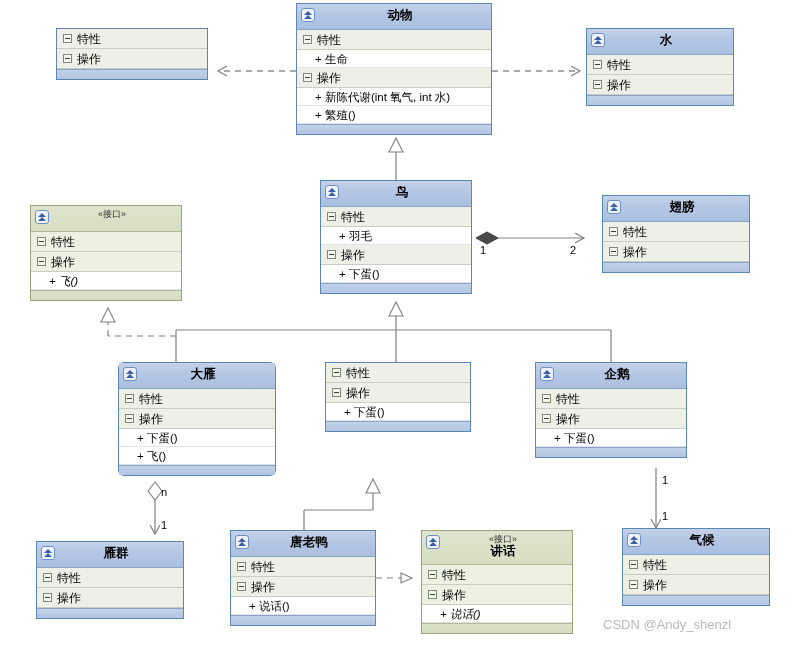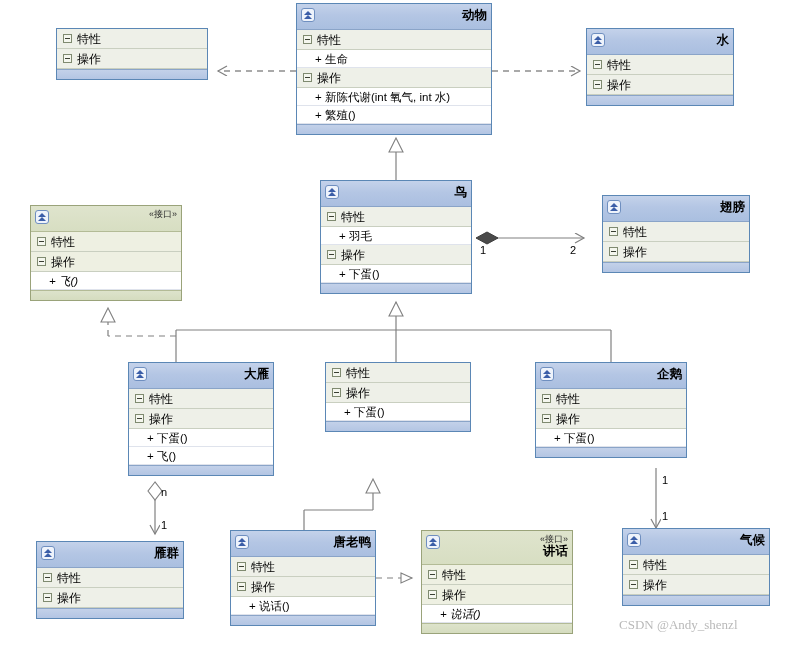--- a/index.html
+++ b/index.html
@@ -38,21 +38,21 @@
     border: 1px solid #9aa37a;
   }
 
   .box-header {
     box-sizing: border-box;
     position: relative;
     background: linear-gradient(to bottom, #c4d2ea 0%, #b4c6e4 45%, #aabfe0 100%);
     border-bottom: 1px solid #8aa4c8;
     padding: 4px 4px 5px 16px;
     min-height: 26px;
-    text-align: right;
+    text-align: center;
   }
   .iface .box-header {
     background: linear-gradient(to bottom, #dfe4cd 0%, #d7dec2 100%);
     border-bottom: 1px solid #b3bb96;
   }
   .stereo {
     display: block;
     font-size: 9px;
     line-height: 10px;
     color: #2b2b2b;
@@ -329,21 +329,21 @@
     </div>
     <div class="section-row">
       <span class="minus-box"></span><span class="section-label">特性</span>
     </div>
     <div class="section-row">
       <span class="minus-box"></span><span class="section-label">操作</span>
     </div>
     <div class="box-footer"></div>
   </div>
 
-  <div class="uml-box" style="left:128px; top:362px; width:146px;">
+  <div class="uml-box" style="left:118px; top:362px; width:158px;border-radius:6px;">
     <div class="box-header">
       <span class="class-icon">
         <svg width="10" height="10" viewBox="0 0 10 10">
             <path d="M5 1 L9 5 L5 5 L9 9 L1 9 L5 5 L1 5 Z" fill="#3b5ea8"></path>
           </svg>
       </span>
       <span class="cls-name">大雁</span>
     </div>
     <div class="section-row">
       <span class="minus-box"></span><span class="section-label">特性</span>
@@ -454,15 +454,15 @@
     </div>
     <div class="section-row">
       <span class="minus-box"></span><span class="section-label">特性</span>
     </div>
     <div class="section-row">
       <span class="minus-box"></span><span class="section-label">操作</span>
     </div>
     <div class="box-footer"></div>
   </div>
 
-  <div class="watermark" style="left:619px; top:617px;font-family:Liberation Serif, serif;">CSDN @Andy_shenzl</div>
+  <div class="watermark" style="left:603px; top:617px;">CSDN @Andy_shenzl</div>
 
 </div>
 
 </body></html>

